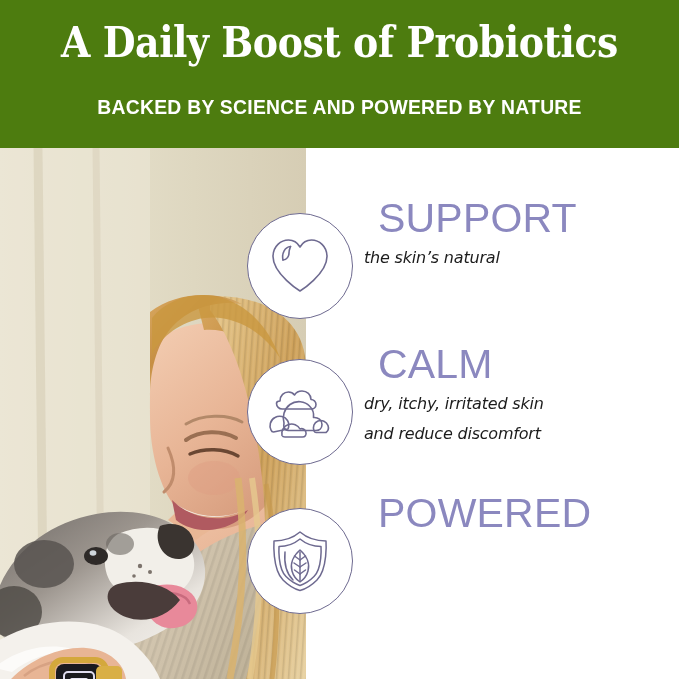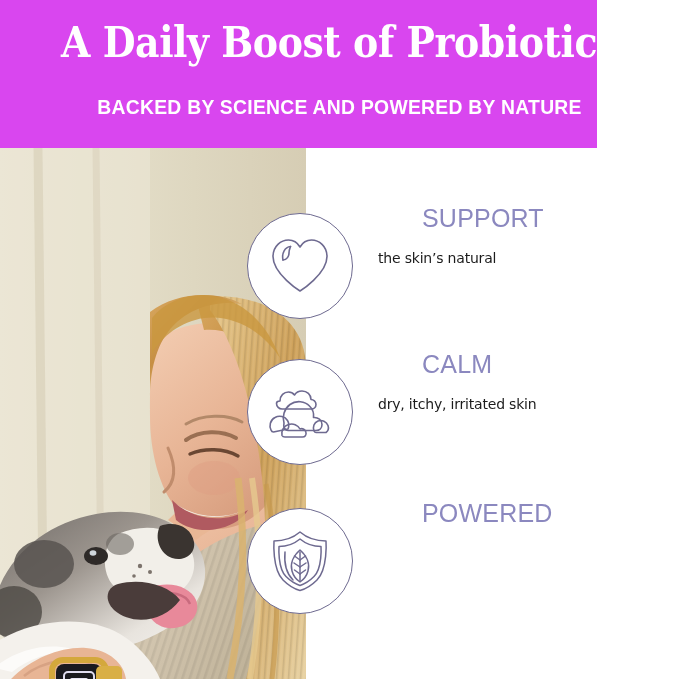--- a/index.html
+++ b/index.html
@@ -16,23 +16,23 @@
     height: 679px;
     overflow: hidden;
     background: #ffffff;
   }
 
   
   .header-band {
     position: absolute;
     left: 0;
     top: 0;
-    width: 597px;
+    width: 679px;
     height: 148px;
-    background: #d946ef;
+    background: #4d7c0f;
     box-sizing: border-box;
   }
   .headline {
     position: absolute;
     left: 0;
     top: 16px;
     width: 679px;
     text-align: center;
     color: #ffffff;
     font-family: "DejaVu Serif", "Liberation Serif", serif;
@@ -109,37 +109,37 @@
   .icon-badge-3 { left: 247px; top: 508px; }
   .icon-badge svg { display: block; }
 
   .feature-title {
     position: absolute;
     left: 72px;
     top: 0;
     color: #8b88bf;
     font-family: "Liberation Sans", sans-serif;
     font-weight: normal;
-    font-size: 25px;
+    font-size: 41px;
     line-height: 40px;
     letter-spacing: 0.2px;
     white-space: nowrap;
-    margin-left: 44px;
   }
   .feature-body {
     position: absolute;
-    left: 72px;
+    left: 58px;
     top: 45px;
     width: 300px;
     color: #1c1c1c;
     font-family: "DejaVu Sans", "Liberation Sans", sans-serif;
     font-weight: normal;
-    font-size: 14px;
+    font-size: 16px;
     line-height: 30px;
     letter-spacing: -0.2px;
+    font-style: italic;
   }
   .feature-body .line { display: block; white-space: nowrap; }
 </style>
 </head>
 <body>
 
 <div id="infographic">
 
   <div class="header-band">
     <div class="headline">A Daily Boost of Probiotics</div>
@@ -284,20 +284,21 @@
       <div class="feature-title">SUPPORT</div>
       <div class="feature-body">
         <span class="line">the skin’s natural</span>
       </div>
     </div>
 
     <div class="feature feature-2">
       <div class="feature-title">CALM</div>
       <div class="feature-body">
         <span class="line">dry, itchy, irritated skin</span>
+        <span class="line">and reduce discomfort</span>
       </div>
     </div>
 
     <div class="feature feature-3">
       <div class="feature-title">POWERED</div>
       <div class="feature-body">
       </div>
     </div>
   </div>
 

